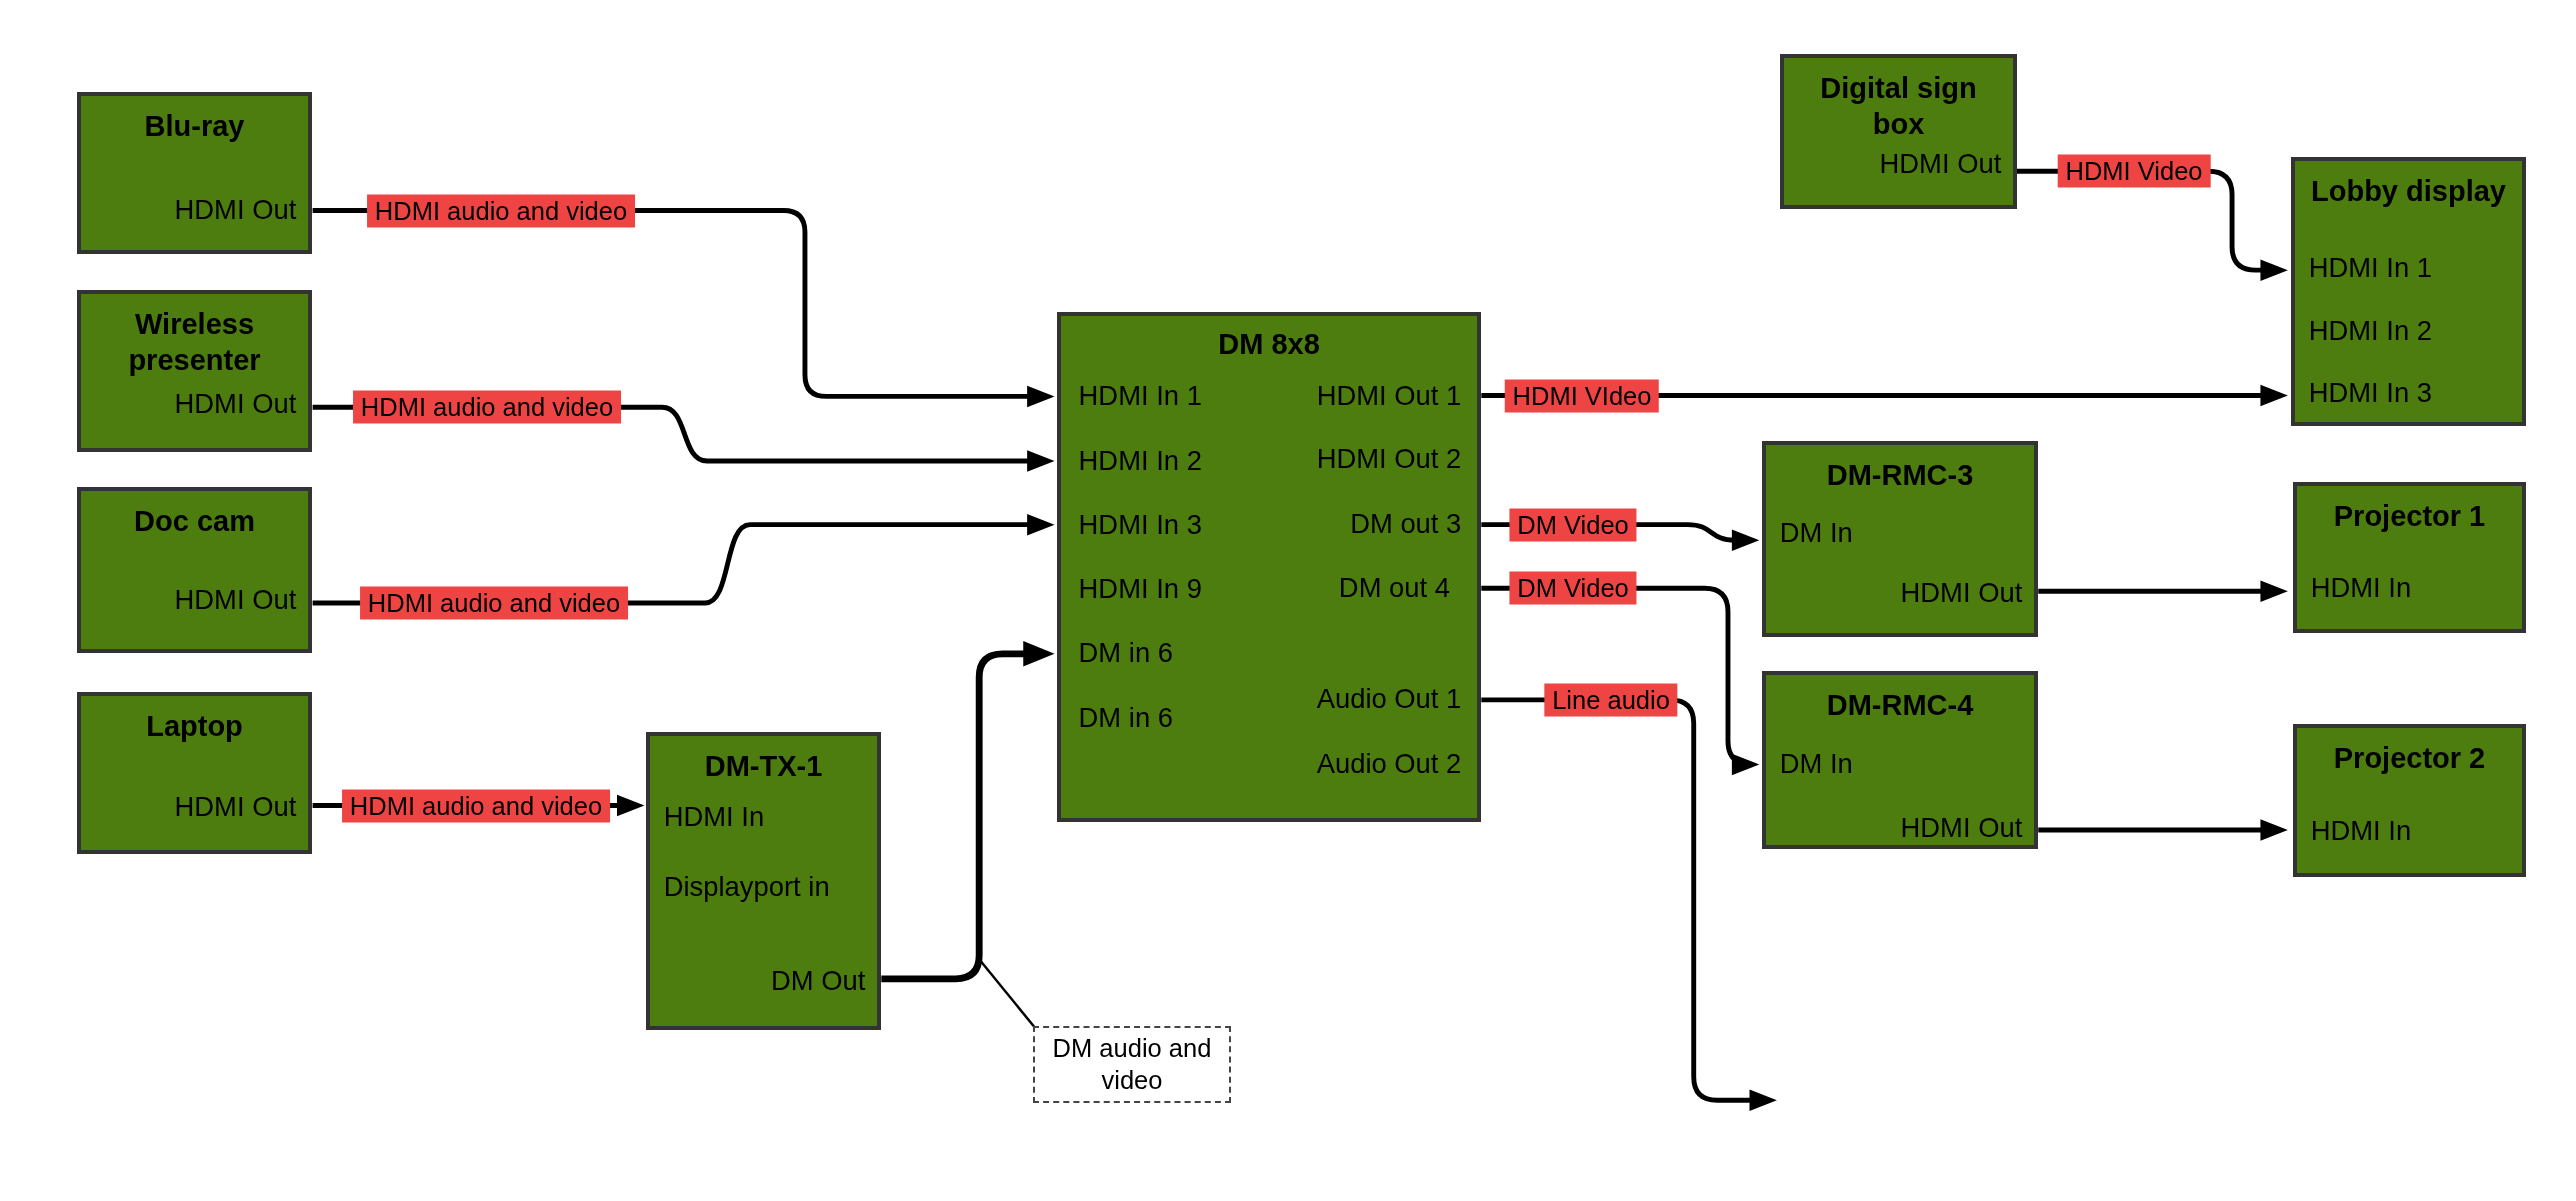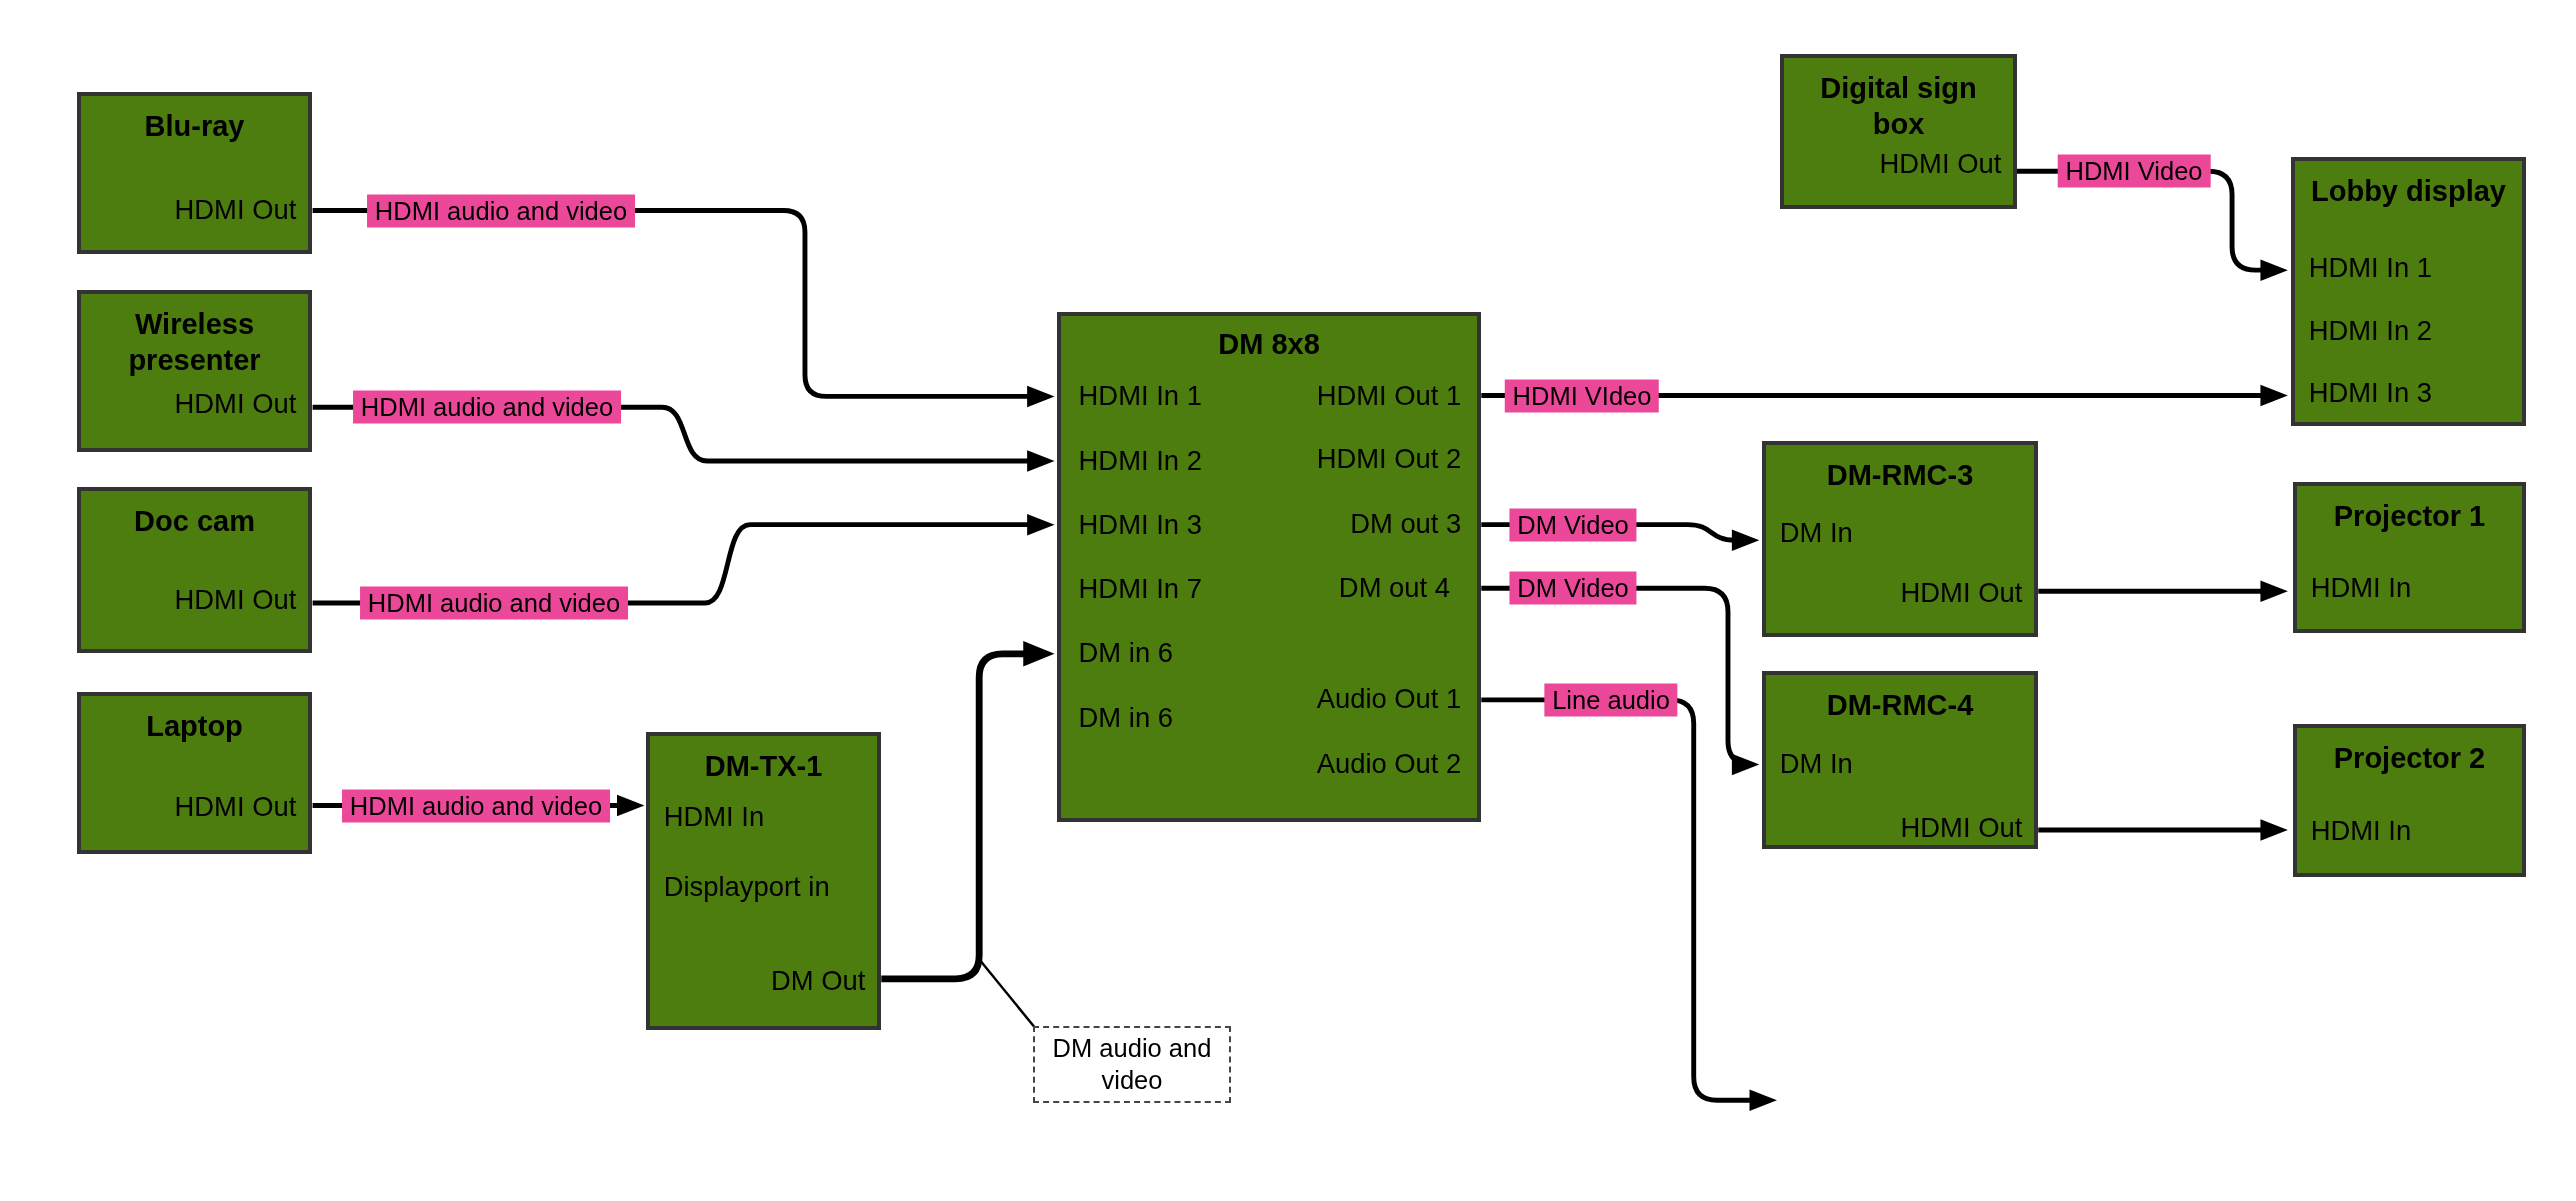--- a/index.html
+++ b/index.html
@@ -14,21 +14,21 @@
   .node-title{
     position:absolute;left:9.8px;right:9.8px;top:11.7px;text-align:center;
     font-weight:bold;font-size:29px;line-height:36px;
   }
   .port{
     position:absolute;font-size:27.4px;line-height:29px;height:29px;white-space:nowrap;
   }
   .pl{left:13.7px;text-align:left;}
   .pr{right:11.7px;text-align:right;}
   .wire-label{
-    position:absolute;transform:translate(-50%,-50%);background:#ec4899;
+    position:absolute;transform:translate(-50%,-50%);background:#ef4444;
     padding:0 7.8px;font-size:25.5px;line-height:33px;white-space:nowrap;z-index:3;
   }
   .note{
     position:absolute;border:2px dashed #444;box-sizing:border-box;background:#fff;
     text-align:center;font-size:25.5px;line-height:32px;padding:3.9px 11.7px;z-index:2;
   }
 </style>
 </head>
 <body>
 
@@ -94,21 +94,21 @@
     <div class="port pl" style="top:66px">HDMI In</div>
     <div class="port pl" style="top:136px">Displayport in</div>
     <div class="port pr" style="top:230px">DM Out</div>
   </div>
 
   <div class="node" style="left:1057px;top:312px;width:424px;height:510px">
     <div class="node-title" style="top:9.8px">DM 8x8</div>
     <div class="port pl" style="left:17.6px;top:65px">HDMI In 1</div>
     <div class="port pl" style="left:17.6px;top:130px">HDMI In 2</div>
     <div class="port pl" style="left:17.6px;top:194px">HDMI In 3</div>
-    <div class="port pl" style="left:17.6px;top:258px">HDMI In 7</div>
+    <div class="port pl" style="left:17.6px;top:258px">HDMI In 9</div>
     <div class="port pl" style="left:17.6px;top:322px">DM in 6</div>
     <div class="port pl" style="left:17.6px;top:387px">DM in 6</div>
     <div class="port pr" style="right:15.7px;top:65px">HDMI Out 1</div>
     <div class="port pr" style="right:15.7px;top:128px">HDMI Out 2</div>
     <div class="port pr" style="right:15.7px;top:193px">DM out 3</div>
     <div class="port pr" style="right:27px;top:257px">DM out 4</div>
     <div class="port pr" style="right:15.7px;top:368px">Audio Out 1</div>
     <div class="port pr" style="right:15.7px;top:433px">Audio Out 2</div>
   </div>
 

